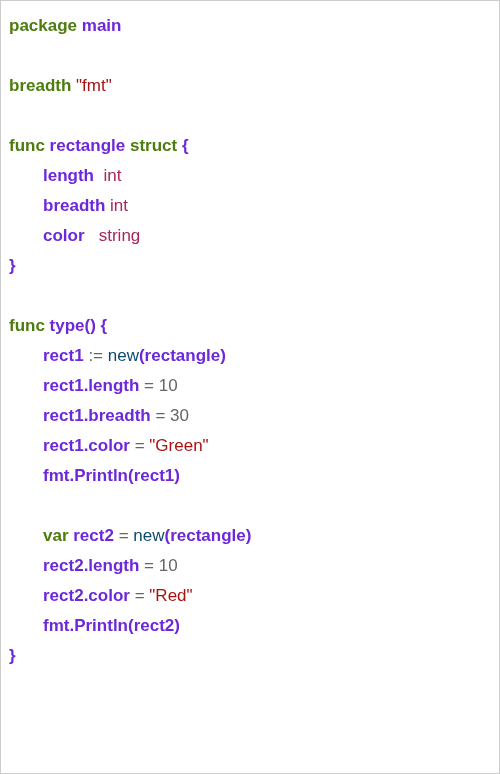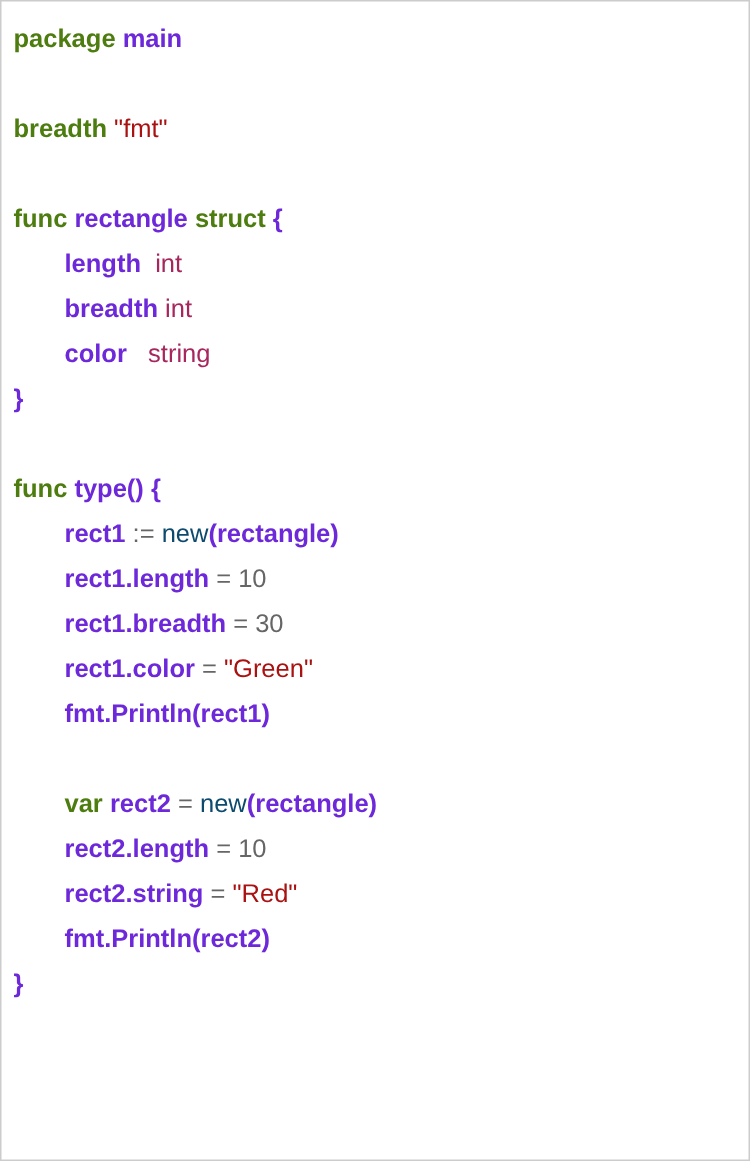--- a/index.html
+++ b/index.html
@@ -43,15 +43,15 @@
 
 <span class="kw">func</span><span class="ident"> type() {</span>
 <span class="indent"></span><span class="ident">rect1 </span><span class="op">:=</span><span> </span><span class="builtin">new</span><span class="ident">(rectangle)</span>
 <span class="indent"></span><span class="ident">rect1.length </span><span class="op">=</span><span> </span><span class="num">10</span>
 <span class="indent"></span><span class="ident">rect1.breadth </span><span class="op">=</span><span> </span><span class="num">30</span>
 <span class="indent"></span><span class="ident">rect1.color </span><span class="op">=</span><span> </span><span class="str">"Green"</span>
 <span class="indent"></span><span class="ident">fmt.Println(rect1)</span>
 
 <span class="indent"></span><span class="kw">var</span><span class="ident"> rect2 </span><span class="op">=</span><span> </span><span class="builtin">new</span><span class="ident">(rectangle)</span>
 <span class="indent"></span><span class="ident">rect2.length </span><span class="op">=</span><span> </span><span class="num">10</span>
-<span class="indent"></span><span class="ident">rect2.string </span><span class="op">=</span><span> </span><span class="str">"Red"</span>
+<span class="indent"></span><span class="ident">rect2.color </span><span class="op">=</span><span> </span><span class="str">"Red"</span>
 <span class="indent"></span><span class="ident">fmt.Println(rect2)</span>
 <span class="ident">}</span></div>
 
 </body></html>

